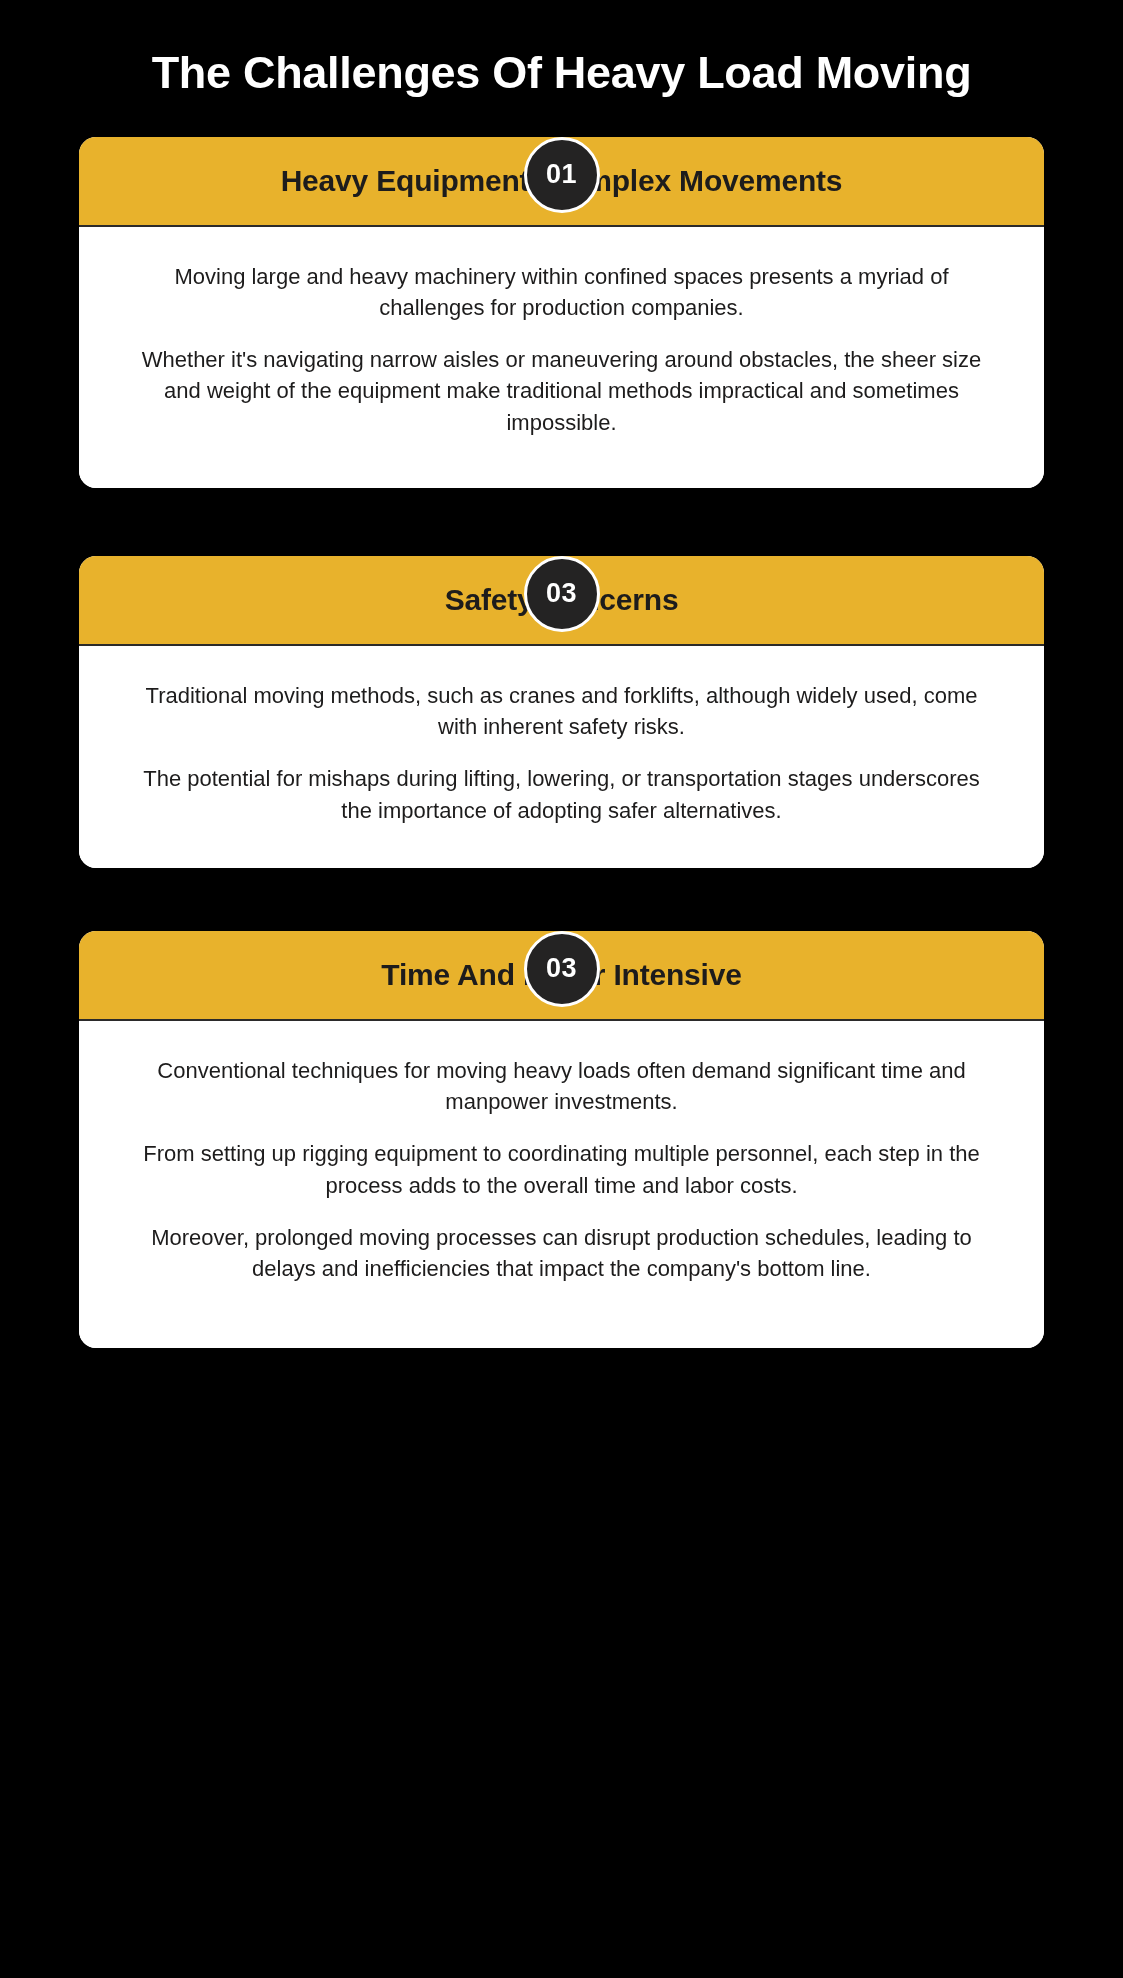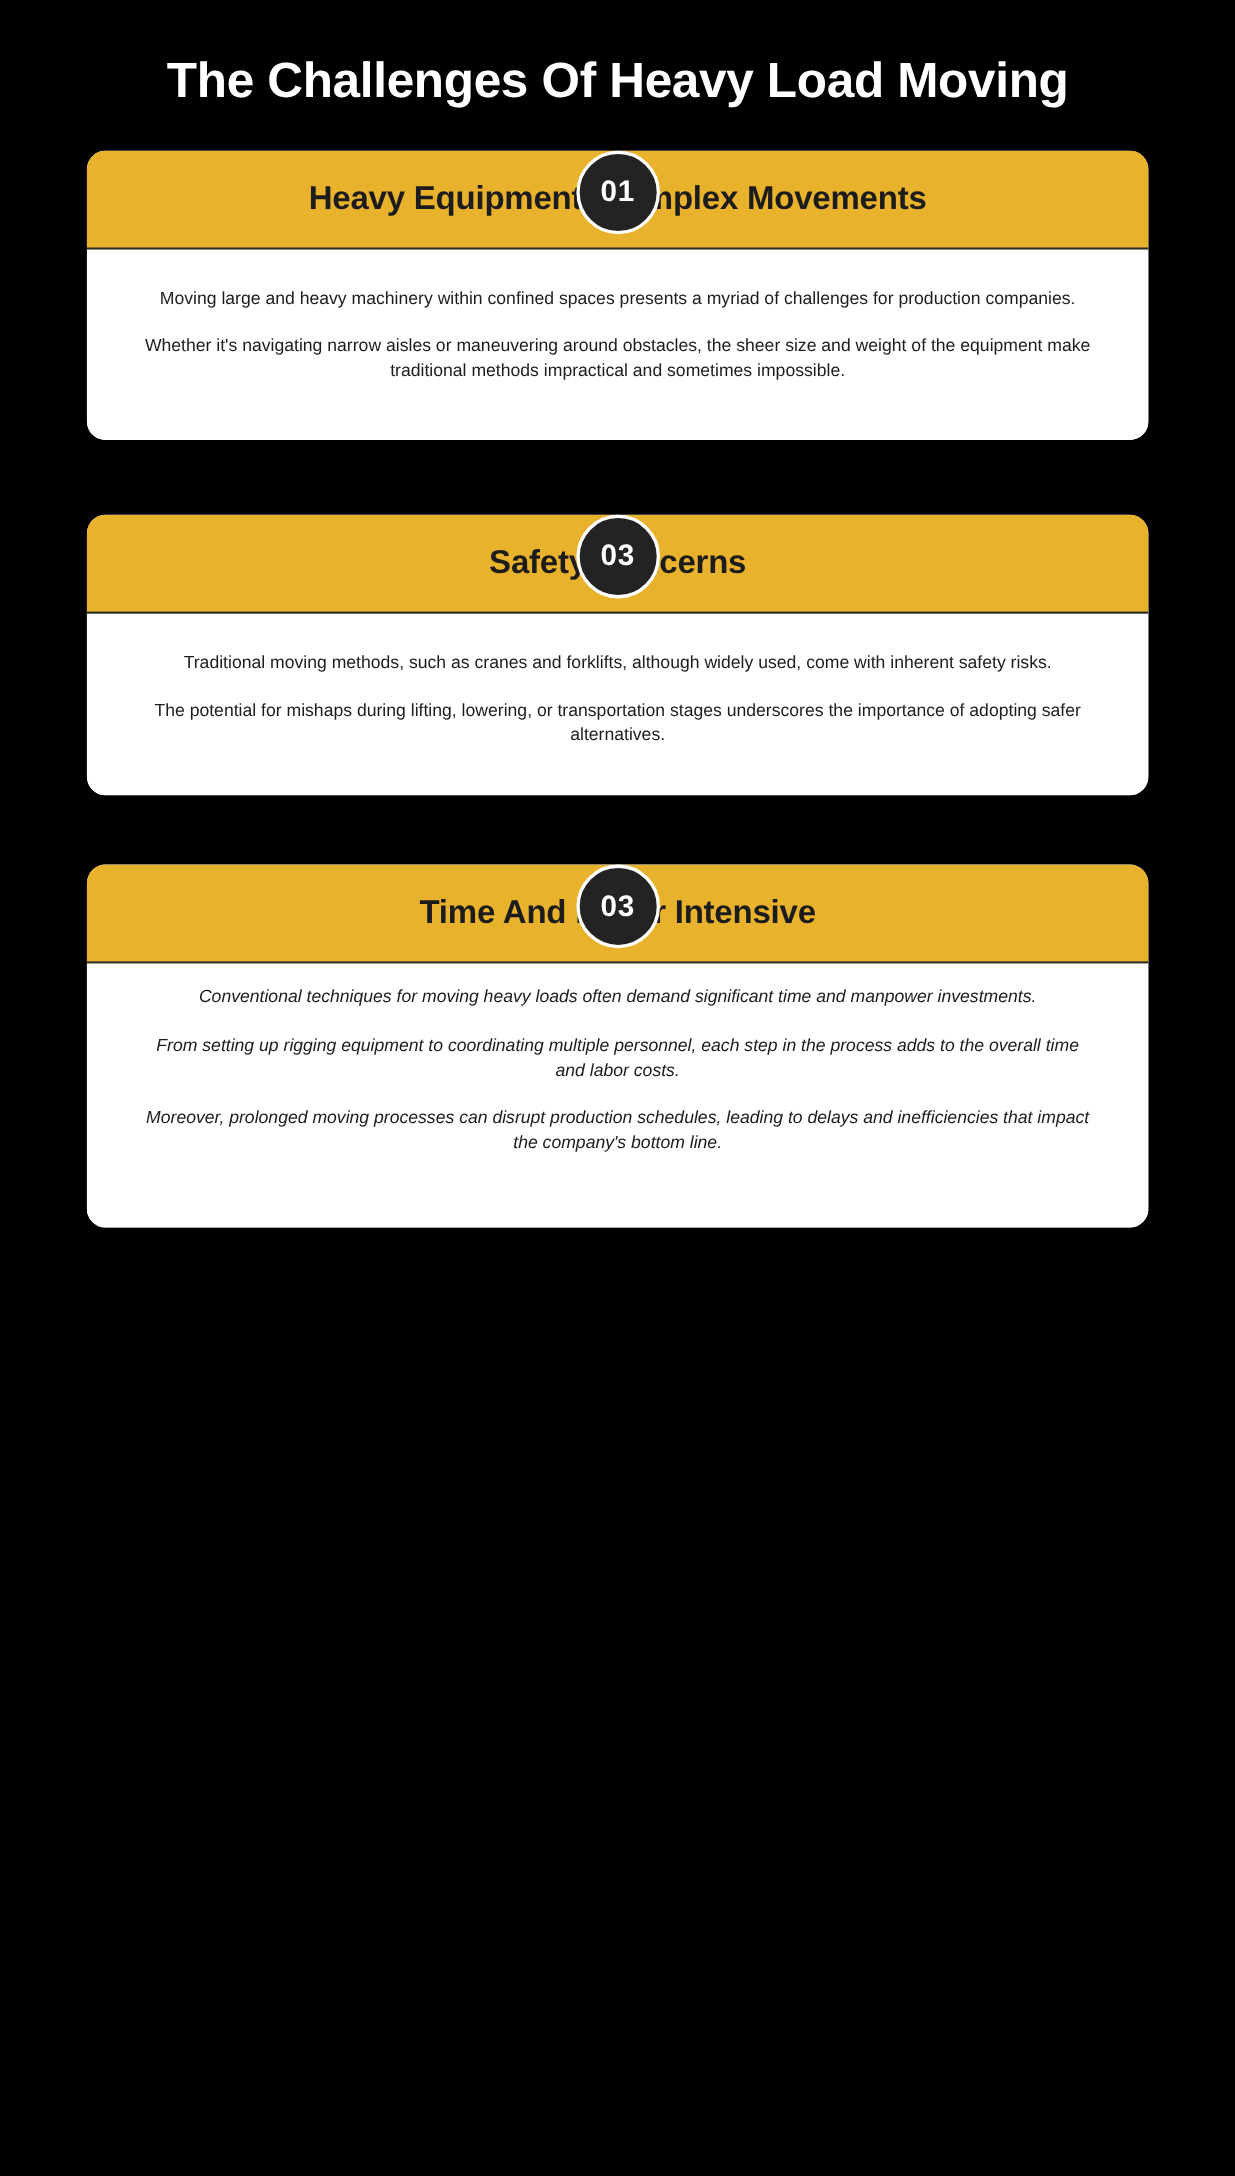--- a/index.html
+++ b/index.html
@@ -93,31 +93,31 @@
   }
 
   .card-body {
     background: #ffffff;
     padding: 36px 48px 42px;
     text-align: center;
   }
 
   .card-body p {
     color: #1d1c1c;
-    font-size: 16px;
+    font-size: 22px;
     line-height: 1.42;
     margin-bottom: 21px;
   }
 
   .card-body p:last-child { margin-bottom: 0; }
 
   
   .b1 .card-body { padding: 34px 48px 50px; }
   .b2 .card-body { padding: 34px 48px 42px; }
-  .b3 .card-body { padding: 20px 48px 64px; font-style: italic; }
+  .b3 .card-body { padding: 34px 48px 64px; }
 </style>
 </head>
 <body>
 
 <div class="page">
 
   <h1 class="page-title">The Challenges Of Heavy Load Moving</h1>
 
   <section class="card-block b1">
     <div class="badge">

